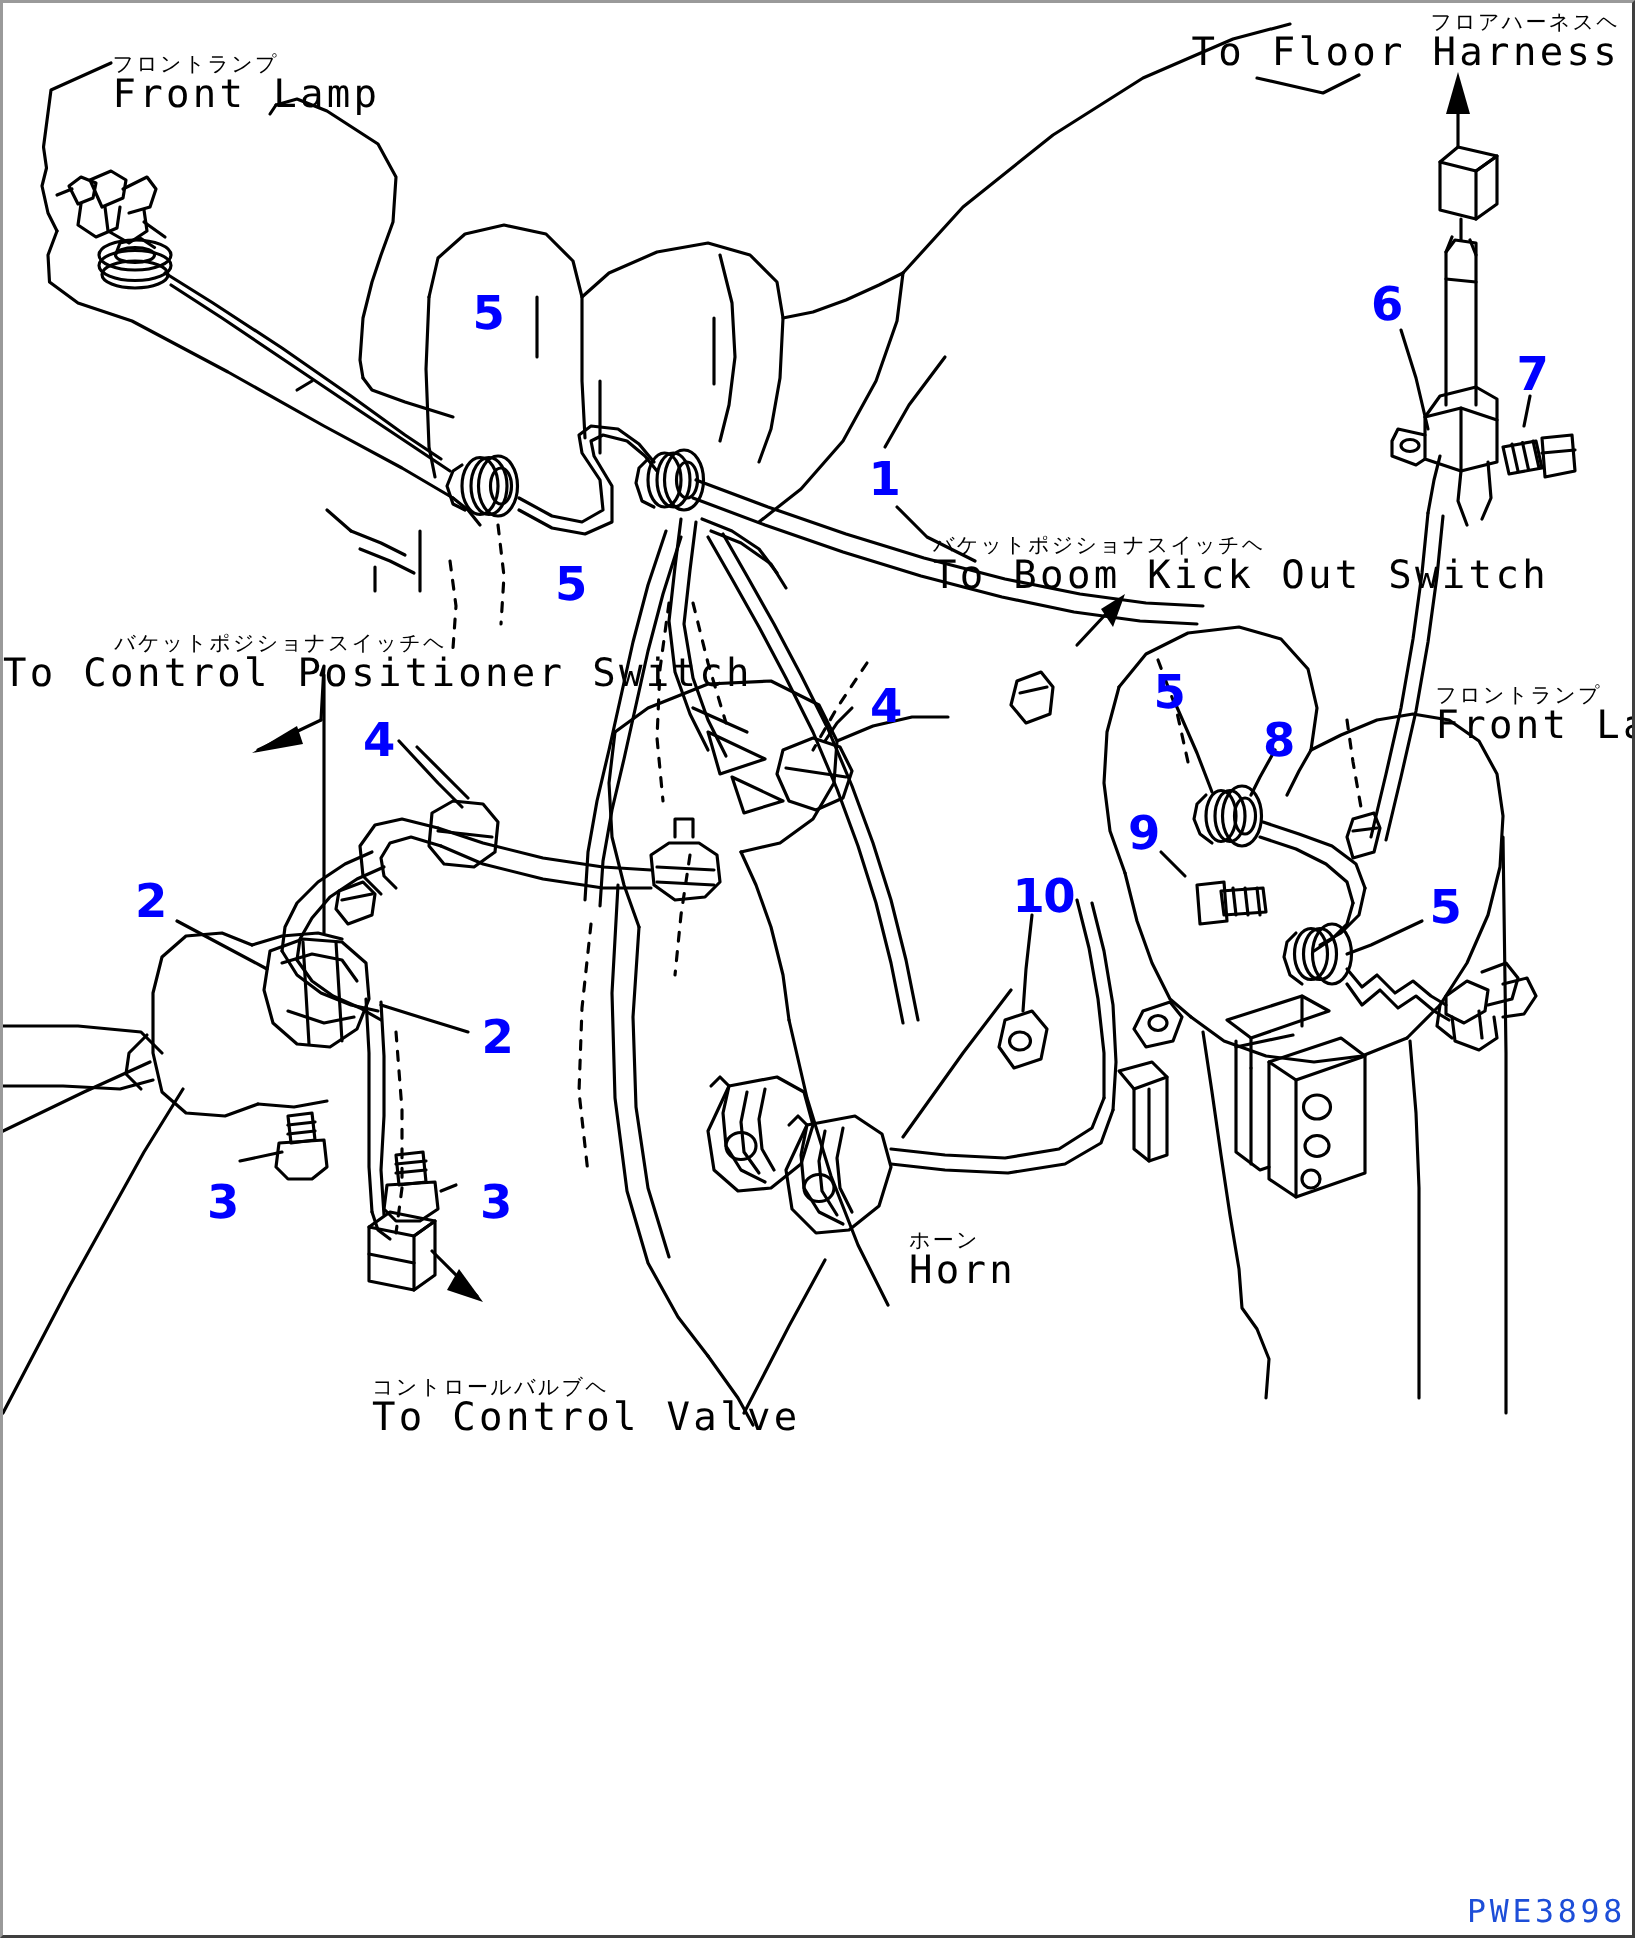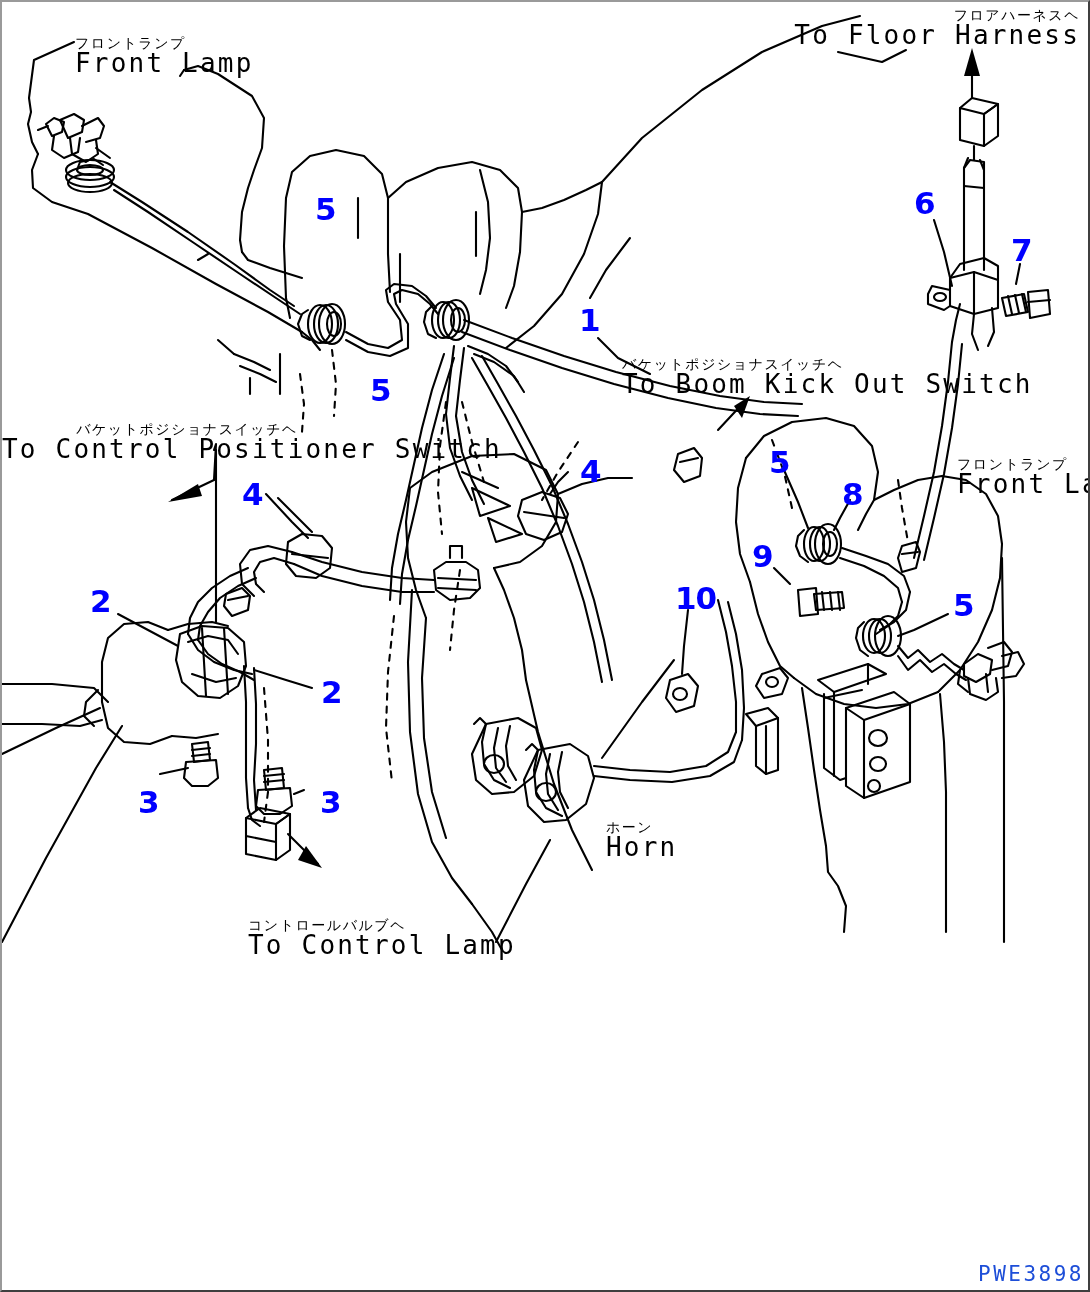--- a/index.html
+++ b/index.html
@@ -558,21 +558,21 @@
     <span class="en">Front Lamp</span>
   </div>
 
   <div class="label" style="left:604px; top:818px;">
     <span class="jp">ホーン</span>
     <span class="en">Horn</span>
   </div>
 
   <div class="label" style="left:246px; top:880px;margin-top:36px;">
     <span class="jp">コントロールバルブヘ</span>
-    <span class="en">To Control Lamp</span>
+    <span class="en">To Control Valve</span>
   </div>
 
   <div class="callout" style="left:313px; top:192px;">5</div>
   <div class="callout" style="left:577px; top:303px;">1</div>
   <div class="callout" style="left:912px; top:186px;">6</div>
   <div class="callout" style="left:1009px; top:233px;">7</div>
   <div class="callout" style="left:368px; top:373px;">5</div>
   <div class="callout" style="left:240px; top:477px;">4</div>
   <div class="callout" style="left:578px; top:454px;">4</div>
   <div class="callout" style="left:767px; top:445px;">5</div>

